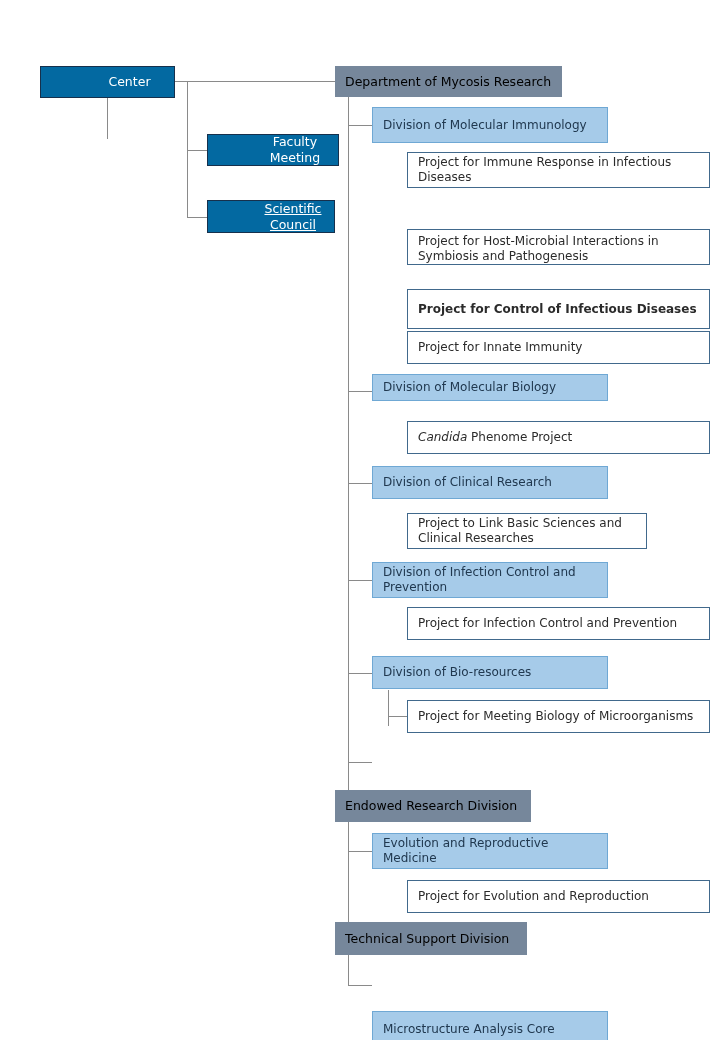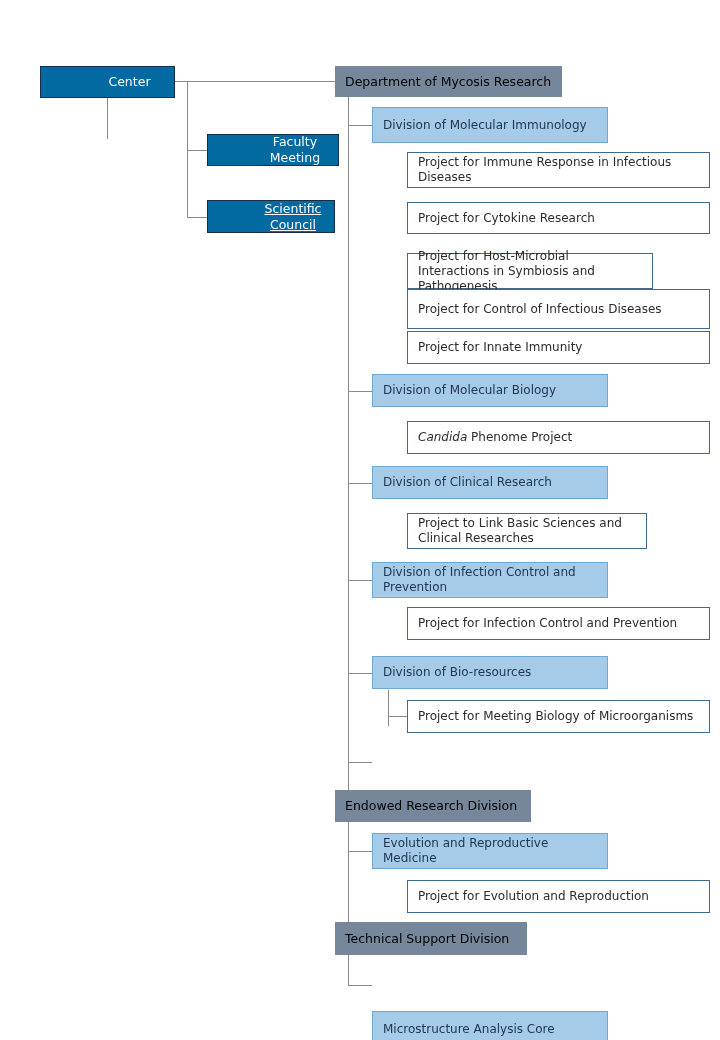--- a/index.html
+++ b/index.html
@@ -116,37 +116,34 @@
   </div>
 
   <div class="node blue" style="left:372px;top:107px;width:236px;height:36px;">
     <span class="lbl">Division of Molecular Immunology</span>
   </div>
 
   <div class="node white" style="left:407px;top:152px;width:303px;height:36px;">
     <span class="lbl">Project for Immune Response in Infectious Diseases</span>
   </div>
 
-  <div class="node white" style="left:407px;top:202px;width:303px;height:32px;">
-    <span class="lbl">Project for Cytokine Research</span>
-  </div>
 
-  <div class="node white" style="left:407px;top:253px;width:246px;height:36px;">
+  <div class="node white" style="left:407px;top:229px;width:303px;height:36px;align-items:flex-end;">
     <span class="lbl">Project for Host-Microbial Interactions in Symbiosis and Pathogenesis</span>
   </div>
 
-  <div class="node white" style="left:407px;top:289px;width:303px;height:40px;">
+  <div class="node white" style="left:407px;top:289px;width:303px;height:40px;font-weight:bold;">
     <span class="lbl">Project for Control of Infectious Diseases</span>
   </div>
 
   <div class="node white" style="left:407px;top:331px;width:303px;height:33px;">
     <span class="lbl">Project for Innate Immunity</span>
   </div>
 
-  <div class="node blue" style="left:372px;top:374px;width:236px;height:33px;">
+  <div class="node blue" style="left:372px;top:374px;width:236px;height:27px;">
     <span class="lbl">Division of Molecular Biology</span>
   </div>
 
   <div class="node white" style="left:407px;top:421px;width:303px;height:33px;">
     <span class="lbl"><em class="italic">Candida</em><span> Phenome Project</span></span>
   </div>
 
   <div class="node blue" style="left:372px;top:466px;width:236px;height:33px;">
     <span class="lbl">Division of Clinical Research</span>
   </div>

